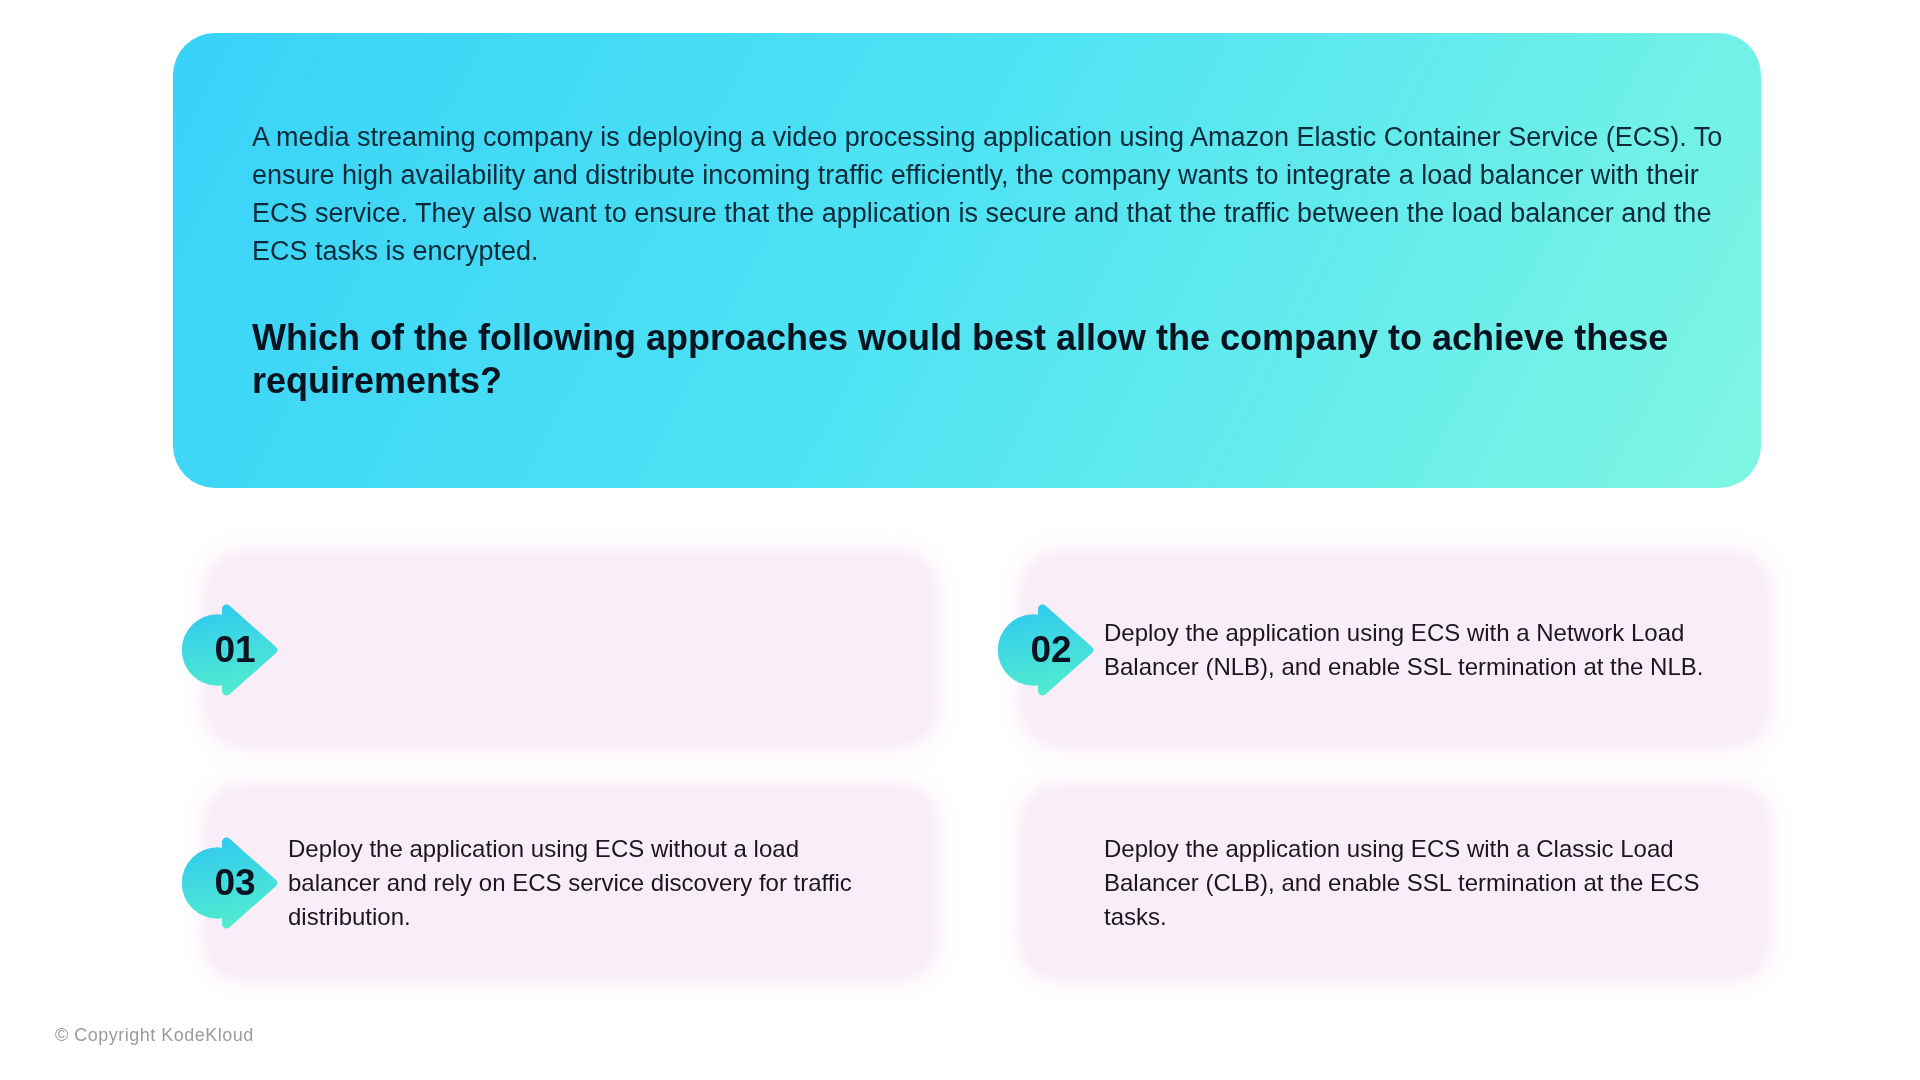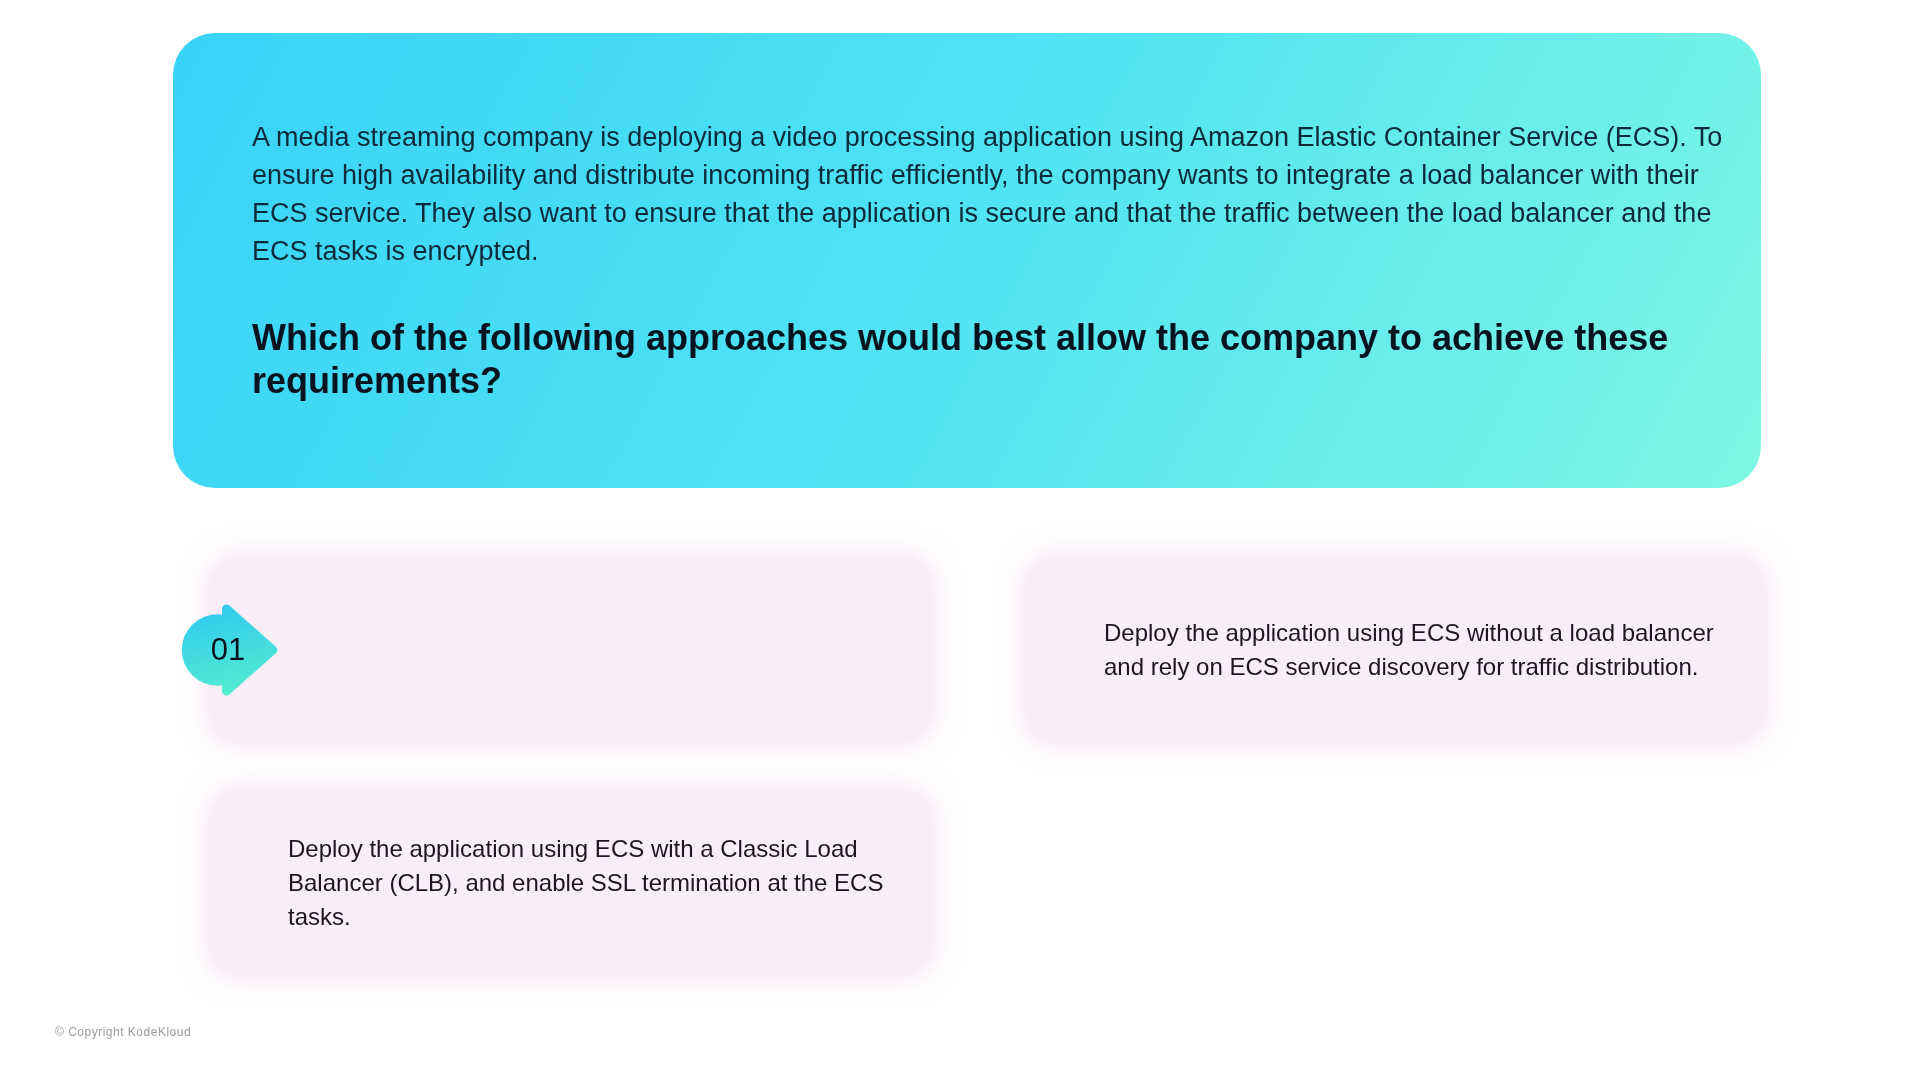--- a/index.html
+++ b/index.html
@@ -84,36 +84,36 @@
     width: 100px;
     height: 104px;
   }
   .badge svg {
     display: block;
     width: 100%;
     height: 100%;
   }
   .badge .num {
     position: absolute;
-    left: 9px;
+    left: 16px;
     top: 50%;
     transform: translateY(-50%);
     width: 78px;
     text-align: center;
-    font-size: 31px;
-    font-weight: 400;
+    font-size: 37px;
+    font-weight: 700;
     color: #0a1420;
   }
 
   
   .footer {
     position: absolute;
     left: 55px;
     top: 1025px;
-    font-size: 12px;
+    font-size: 18px;
     color: #9b9b9b;
     letter-spacing: 0.5px;
   }
 
   .defs-holder { position: absolute; width: 0; height: 0; }
 </style>
 </head>
 <body>
 
 <div class="stage">
@@ -137,22 +137,39 @@
     <div class="option-card">
       <div class="badge">
         <svg viewBox="0 0 112 112">
           <polygon points="52,10 104,56 52,102" fill="url(#badgeGrad)" stroke="url(#badgeGrad)" stroke-width="10" stroke-linejoin="round"></polygon>
           <circle cx="42" cy="56" r="40" fill="url(#badgeGrad)"></circle>
         </svg>
         <span class="num">01</span>
       </div>
     </div>
 
+    <div class="option-card">
+      <div class="badge">
+        <svg viewBox="0 0 112 112">
+          <polygon points="52,10 104,56 52,102" fill="url(#badgeGrad)" stroke="url(#badgeGrad)" stroke-width="10" stroke-linejoin="round"></polygon>
+          <circle cx="42" cy="56" r="40" fill="url(#badgeGrad)"></circle>
+        </svg>
+        <span class="num">02</span>
+      </div>
+      <p class="option-text">Deploy the application using ECS with a Network Load Balancer (NLB), and enable SSL termination at the NLB.</p>
+    </div>
 
     <div class="option-card">
+      <div class="badge">
+        <svg viewBox="0 0 112 112">
+          <polygon points="52,10 104,56 52,102" fill="url(#badgeGrad)" stroke="url(#badgeGrad)" stroke-width="10" stroke-linejoin="round"></polygon>
+          <circle cx="42" cy="56" r="40" fill="url(#badgeGrad)"></circle>
+        </svg>
+        <span class="num">03</span>
+      </div>
       <p class="option-text">Deploy the application using ECS without a load balancer and rely on ECS service discovery for traffic distribution.</p>
     </div>
 
     <div class="option-card">
       <p class="option-text">Deploy the application using ECS with a Classic Load Balancer (CLB), and enable SSL termination at the ECS tasks.</p>
     </div>
 
   </div>
 
   <div class="footer">© Copyright KodeKloud</div>

